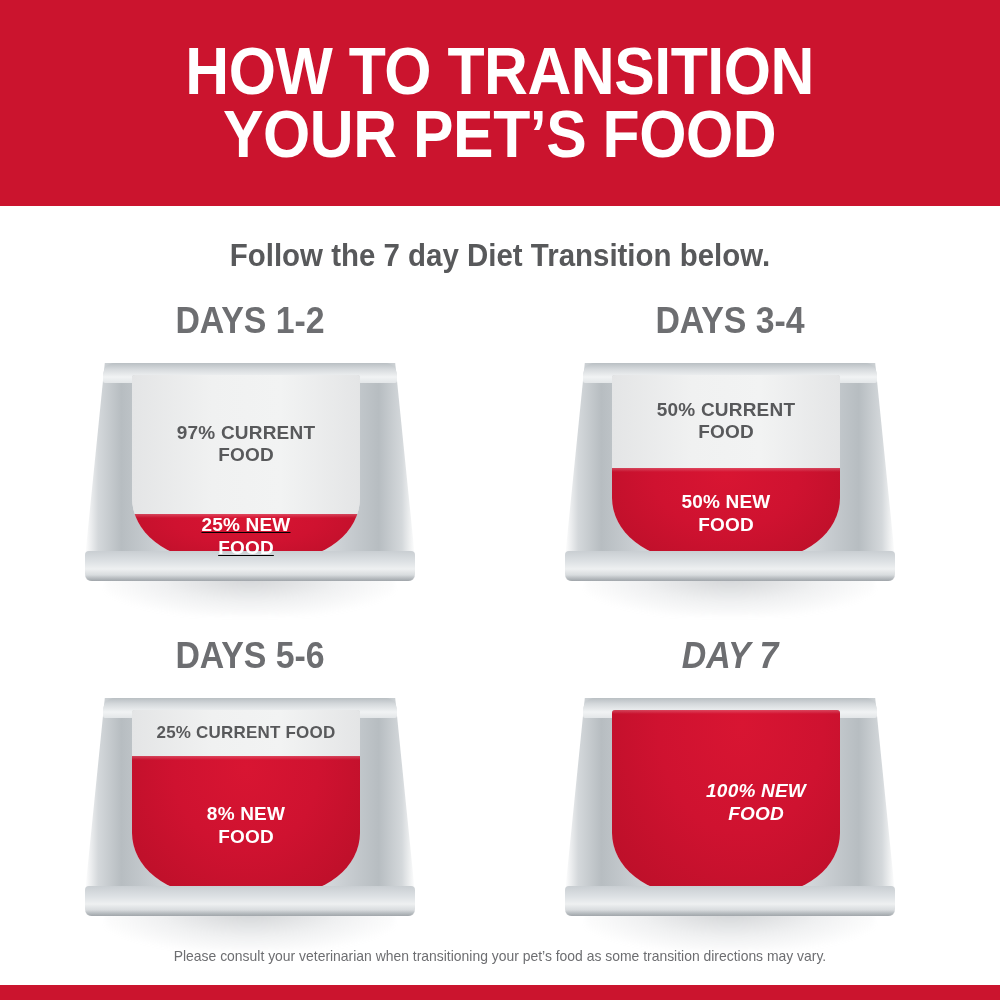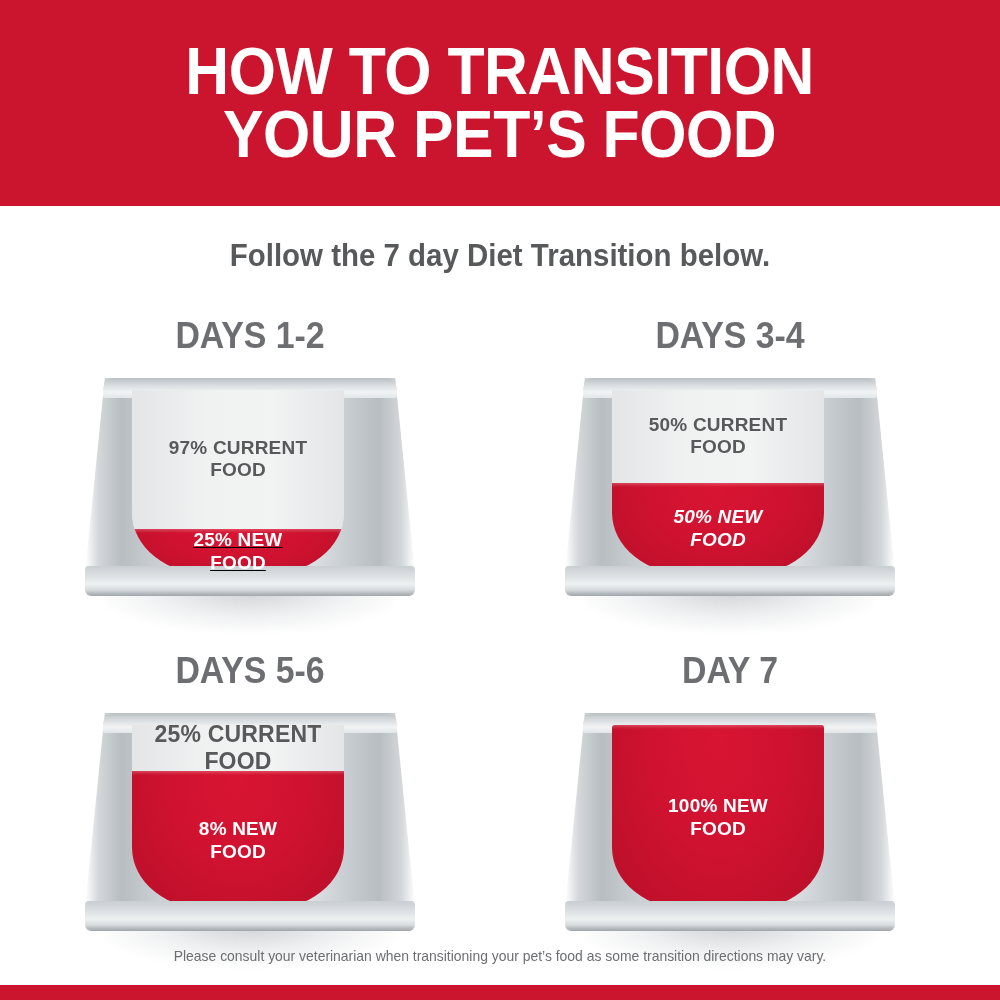--- a/index.html
+++ b/index.html
@@ -51,33 +51,33 @@
     font-weight: bold;
     font-size: 31px;
     transform: scaleX(0.95);
     letter-spacing: 0px;
   }
 
   
   .grid {
     position: absolute;
     left: 0;
-    top: 315px;
+    top: 300px;
     width: 1000px;
     height: 640px;
   }
   .cell {
     position: absolute;
     width: 420px;
     height: 320px;
   }
   .cell.c0 { left: 40px;  top: 0px; }
   .cell.c1 { left: 520px; top: 0px; }
   .cell.c2 { left: 40px;  top: 335px; }
-  .cell.c3 { left: 520px; top: 335px; }
+  .cell.c3 { left: 520px; top: 335px; font-style: italic; }
 
   .day-label {
     position: absolute;
     left: 0; top: 0;
     width: 420px;
     text-align: center;
     color: #6D6E71;
     font-family: "Liberation Sans Narrow", "Liberation Sans", sans-serif;
     font-weight: bold;
     font-size: 36px;
@@ -159,21 +159,21 @@
     width: 330px; height: 6px;
     background: linear-gradient(to bottom, rgba(130,136,141,0.0), rgba(120,126,131,0.45));
     border-radius: 0 0 7px 7px;
   }
 
   
   .bowl-inner {
     position: absolute;
     left: 47px;
     top: 20px;
-    width: 212px;
+    width: 228px;
     height: 185px;
     border-radius: 3px 3px 78px 78px / 3px 3px 62px 62px;
     overflow: hidden;
     background: #ECECEC;
     box-shadow: inset 0 2px 3px rgba(120,126,131,0.25);
   }
   .layer-current {
     position: absolute;
     left: 0; top: 0;
     width: 100%;
@@ -206,21 +206,21 @@
     font-family: "Liberation Sans", sans-serif;
     font-weight: bold;
     font-size: 19px;
     line-height: 1.18;
     letter-spacing: 0.2px;
     padding: 0 6px;
     white-space: pre-line;
   }
   .layer-current .layer-label { color: #58595B; }
   .layer-new .layer-label { color: #ffffff; }
-  .layer-label.small { font-size: 23px; }
+  .layer-label.small { font-size: 17px; }
 
   
   .footnote {
     position: absolute;
     left: 0;
     top: 948px;
     width: 1000px;
     text-align: center;
     color: #6D6E71;
     font-family: "Liberation Sans Narrow", "Liberation Sans", sans-serif;
@@ -273,21 +273,21 @@
     <div class="day-label">DAYS 3-4</div>
     <div class="bowl">
       <div class="bowl-reflection"></div>
       <div class="bowl-body"></div>
       <div class="bowl-rim"></div>
       <div class="bowl-inner">
         <div class="layer-current" style="height: 50%;">
           <div class="layer-label">50% CURRENT
 FOOD</div>
         </div>
-        <div class="layer-new" style="height: 50%; font-style: italic;">
+        <div class="layer-new" style="height: 50%;">
           <div class="layer-label">50% NEW
 FOOD</div>
         </div>
       </div>
       <div class="bowl-base"></div>
     </div>
   </div>
 
   <div class="cell c2">
     <div class="day-label">DAYS 5-6</div>
@@ -309,21 +309,21 @@
   </div>
 
   <div class="cell c3">
     <div class="day-label">DAY 7</div>
     <div class="bowl">
       <div class="bowl-reflection"></div>
       <div class="bowl-body"></div>
       <div class="bowl-rim"></div>
       <div class="bowl-inner">
 
-        <div class="layer-new" style="height: 100%;">
+        <div class="layer-new" style="height: 100%; padding-left: 30px;">
           <div class="layer-label">100% NEW
 FOOD</div>
         </div>
       </div>
       <div class="bowl-base"></div>
     </div>
   </div>
 
 </div>
 

